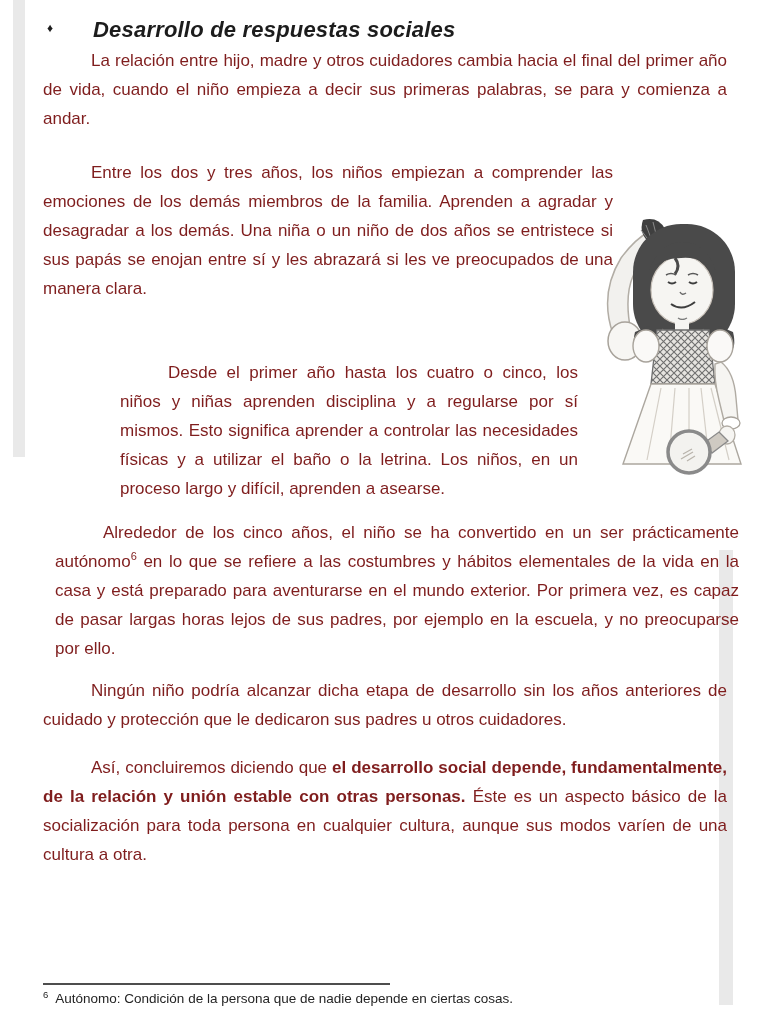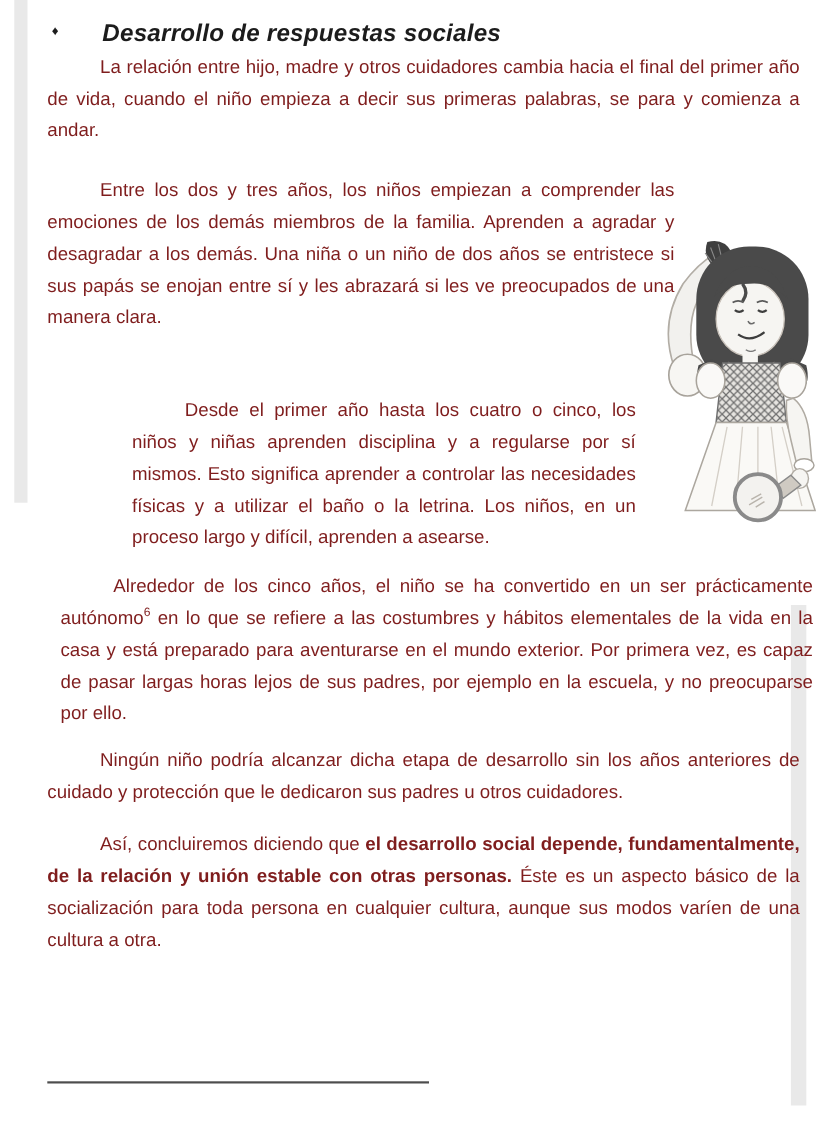--- a/index.html
+++ b/index.html
@@ -154,14 +154,15 @@
     <path d="M138 150 Q 151 160 153 186 L 155 208 L 142 213 L 136 188 Q 131 168 132 152 Z" fill="#f6f5f2" stroke="#b0aba3" stroke-width="1.4"></path>
     <ellipse cx="148" cy="211" rx="9" ry="6" fill="#ffffff" stroke="#a8a39b" stroke-width="1.3"></ellipse>
     <ellipse cx="144" cy="223" rx="8" ry="9" fill="#f6f5f2" stroke="#b2ada5" stroke-width="1.3"></ellipse>
 
     <path d="M136 220 L 145 229 L 129 241 L 121 231 Z" fill="#cfcac2" stroke="#8a8a8a" stroke-width="1.3"></path>
     <circle cx="106" cy="240" r="21" fill="#f3f2ef" stroke="#8a8a8a" stroke-width="3.5"></circle>
     <path d="M100 242 l 9 -5 M98 247 l 12 -7 M104 249 l 8 -5" stroke="#b9b4ac" stroke-width="1.3"></path>
   </svg>
 
   <div class="footnote-rule"></div>
+  <div class="footnote"><sup class="fn-marker">6</sup><span>Autónomo: Condición de la persona que de nadie depende en ciertas cosas.</span></div>
 
 </div>
 
 </body></html>

